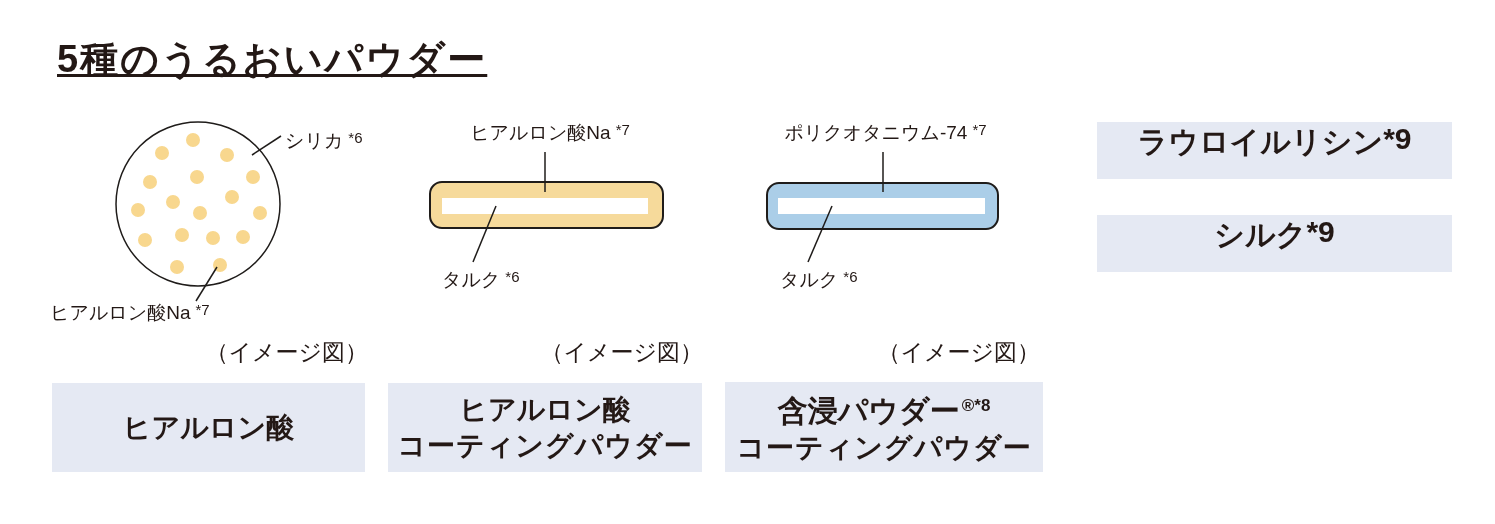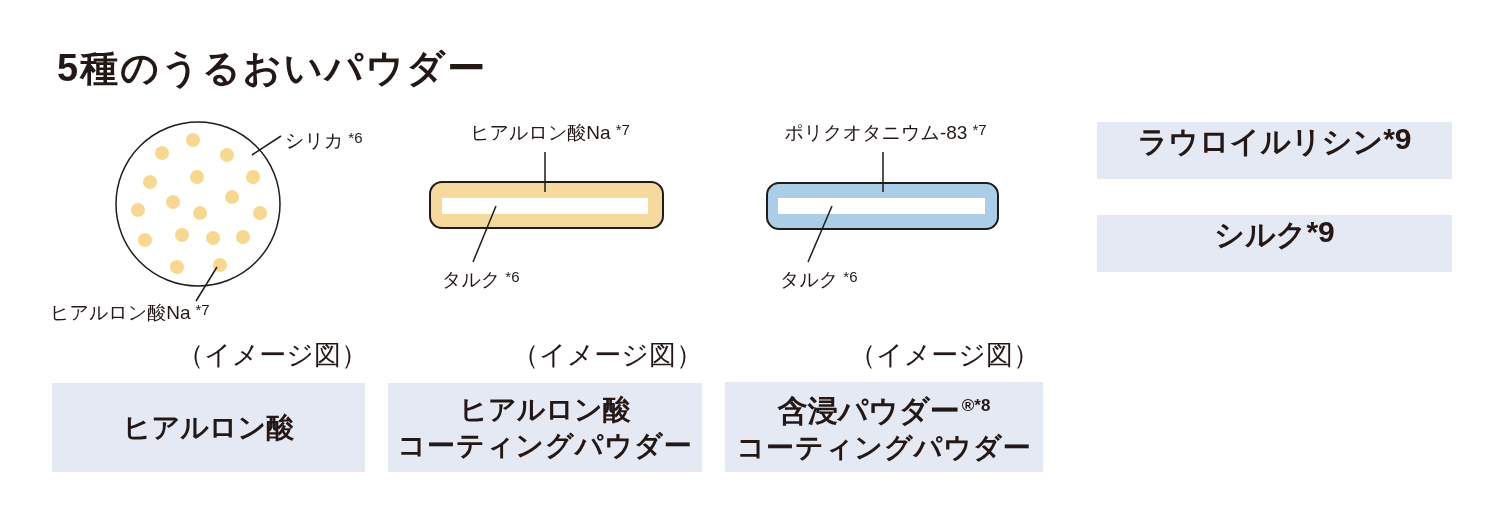--- a/index.html
+++ b/index.html
@@ -7,34 +7,34 @@
     --powder-yellow-dot:#F8D78E;
     --powder-blue:#ABCEE8;
     --label-box-bg:#E5E9F3;
     --outline:#1f1c1a;
     --text:#231815;
   }
   html,body{margin:0;padding:0;background:#fff;}
   body{font-family:"Liberation Sans","DejaVu Sans",sans-serif;color:var(--text);}
   .stage{position:relative;width:1495px;height:524px;background:#fff;overflow:hidden;}
   .title{
-    position:absolute;left:57px;top:43px;
-    font-size:38px;font-weight:bold;letter-spacing:2px;white-space:nowrap;
+    position:absolute;left:57px;top:34px;
+    font-size:38px;font-weight:bold;letter-spacing:2px;white-space:nowrap;text-decoration:underline;
   }
   svg.diagram{position:absolute;left:0;top:0;}
   .circle-outline{fill:#ffffff;stroke:var(--outline);stroke-width:1.5;}
   .dot{fill:var(--powder-yellow-dot);}
   .leader{stroke:var(--outline);stroke-width:1.5;fill:none;}
   .rect-yellow{fill:var(--powder-yellow);stroke:var(--outline);stroke-width:2;}
   .rect-blue{fill:var(--powder-blue);stroke:var(--outline);stroke-width:2;}
   .rect-core{fill:#ffffff;}
   .label{position:absolute;font-size:19px;white-space:nowrap;color:var(--text);}
   .label.center{text-align:center;}
   .ref{font-size:15px;vertical-align:4px;margin-left:5px;}
-  .img-note{position:absolute;font-size:27px;text-align:right;white-space:nowrap;color:var(--text);}
+  .img-note{position:absolute;font-size:23px;text-align:right;white-space:nowrap;color:var(--text);}
   .caption-box{
     position:absolute;background:var(--label-box-bg);
     display:flex;flex-direction:column;justify-content:center;align-items:center;
     font-weight:bold;font-size:28px;line-height:36px;white-space:nowrap;
   }
   .cap-line1-big{font-size:30px;}
   .cap-sup{font-size:17px;vertical-align:10px;margin-left:2px;}
   .line2-spaced{letter-spacing:9px;padding-left:26px;}
   .line2-tight{letter-spacing:1px;}
   .side-box{
@@ -91,21 +91,21 @@
       <line class="leader" x1="808" y1="262" x2="832" y2="206"></line>
     </g>
   </svg>
 
   <div class="label" style="left:285px;top:128px"><span>シリカ</span><span class="ref">*6</span></div>
   <div class="label" style="left:50px;top:300px"><span>ヒアルロン酸Na</span><span class="ref">*7</span></div>
 
   <div class="label center" style="left:430px;top:120px;width:240px"><span>ヒアルロン酸Na</span><span class="ref">*7</span></div>
   <div class="label" style="left:442px;top:267px"><span>タルク</span><span class="ref">*6</span></div>
 
-  <div class="label center" style="left:763px;top:120px;width:245px"><span>ポリクオタニウム-83</span><span class="ref">*7</span></div>
+  <div class="label center" style="left:763px;top:120px;width:245px"><span>ポリクオタニウム-74</span><span class="ref">*7</span></div>
   <div class="label" style="left:780px;top:267px"><span>タルク</span><span class="ref">*6</span></div>
 
   <div class="img-note" style="left:168px;top:337px;width:200px">（イメージ図）</div>
   <div class="img-note" style="left:503px;top:337px;width:200px">（イメージ図）</div>
   <div class="img-note" style="left:840px;top:337px;width:200px">（イメージ図）</div>
 
   <div class="caption-box" style="left:52px;top:383px;width:313px;height:89px">
     <span>ヒアルロン酸</span>
   </div>
   <div class="caption-box" style="left:388px;top:383px;width:314px;height:89px">

